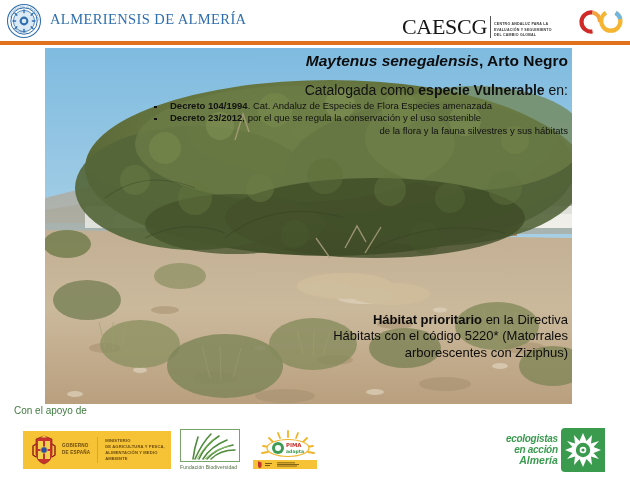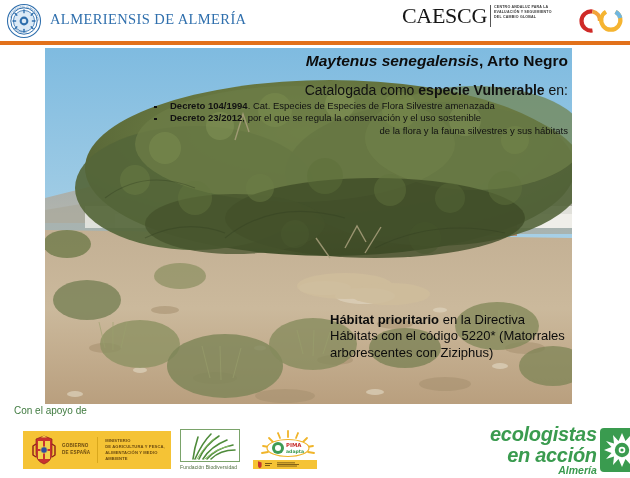--- a/index.html
+++ b/index.html
@@ -14,21 +14,21 @@
 
   
   .header{position:absolute;left:0;top:0;width:630px;height:41px;background:#fff;}
   .ual-logo{position:absolute;left:6px;top:3px;width:36px;height:36px;}
   .ual-title{
     position:absolute;left:50px;top:11px;
     font-size:14.5px;letter-spacing:.4px;color:#2f6fad;
     font-family:"Liberation Serif", serif;
     white-space:nowrap;
   }
-  .caescg-wrap{position:absolute;right:6px;top:5px;height:33px;display:flex;align-items:flex-start;}
+  .caescg-wrap{position:absolute;right:6px;top:5px;height:33px;display:flex;align-items:flex-end;}
   .caescg-word{
     font-family:"Liberation Serif", serif;
     font-size:22px;color:#161616;letter-spacing:-0.3px;line-height:1;
     padding-right:3px;border-right:1px solid #555;
   }
   .caescg-sub{
     font-size:3.6px;line-height:1.45;color:#3a3a3a;
     padding-left:3px;width:78px;
     font-family:"Liberation Sans", sans-serif;
     letter-spacing:.2px;text-transform:uppercase;font-weight:bold;
@@ -66,21 +66,21 @@
   .bullets li::before{
     content:"";position:absolute;left:4px;top:5.5px;
     width:2.5px;height:2.5px;background:#111;
   }
   .bullets li b{font-weight:bold;padding-left:6px;}
   .bullets li.cont{padding-left:0;text-align:right;}
   .bullets li.cont::before{display:none;}
 
   .habitat{
     position:absolute;left:330px;top:312px;width:238px;
-    color:#0c0c0c;
+    text-align:right;color:#0c0c0c;
     font-size:13px;line-height:16.4px;
   }
   .habitat b{font-weight:bold;}
 
   
   .apoyo{
     position:absolute;left:14px;top:405px;
     font-size:10px;color:#3f7a3f;
     font-family:"Liberation Sans", sans-serif;
   }
@@ -95,21 +95,21 @@
   .fb-logo{position:absolute;left:180px;top:2px;width:66px;height:44px;}
   .fb-box{width:58px;height:31px;border:1px solid #7aa36a;background:#fff;position:relative;overflow:hidden;}
   .fb-cap{font-size:5px;color:#4d6b3d;margin-top:2px;white-space:nowrap;letter-spacing:.1px;}
 
   .pima-logo{position:absolute;left:253px;top:2px;width:70px;height:44px;}
   .pima-top{position:relative;width:70px;height:30px;}
   .pima-strip{width:64px;height:9px;background:#f5c335;display:flex;align-items:center;margin-top:1px;}
 
   .eco-logo{position:absolute;right:12px;top:0px;width:128px;height:46px;display:flex;align-items:center;}
   .eco-text{text-align:right;line-height:1.02;}
-  .eco-l1,.eco-l2{font-size:20px;font-weight:bold;font-style:italic;color:#3a9b4f;letter-spacing:-.3px;}
+  .eco-l1,.eco-l2{font-size:10px;font-weight:bold;font-style:italic;color:#3a9b4f;letter-spacing:-.3px;margin-left:16px;}
   .eco-l3{font-size:10.5px;font-weight:bold;font-style:italic;color:#3a9b4f;}
   .eco-mark{width:44px;height:44px;margin-left:3px;flex:none;}
 </style>
 </head>
 <body>
 
 <div class="slide">
 
   <div class="header">
 
@@ -301,21 +301,21 @@
   <div class="title-line">
     <i>Maytenus senegalensis</i><span>, </span><span>Arto Negro</span>
   </div>
 
   <div class="subtitle">
     <span>Catalogada como </span><b>especie Vulnerable</b><span> en:</span>
   </div>
 
   <ul class="bullets">
     <li>
-      <b>Decreto 104/1994</b><span>. Cat. Especies de Especies de Flora Silvestre amenazada</span>
+      <b>Decreto 104/1994</b><span>. Cat. Andaluz de Especies de Flora Especies amenazada</span>
     </li>
     <li>
       <b>Decreto 23/2012</b><span>, por el que se regula la conservación y el uso sostenible</span>
     </li>
     <li class="cont">de la flora y la fauna silvestres y sus hábitats</li>
   </ul>
 
   <div class="habitat">
     <b>Hábitat prioritario</b><span> en la Directiva Hábitats con el código 5220* (Matorrales arborescentes con Ziziphus)</span>
   </div>

